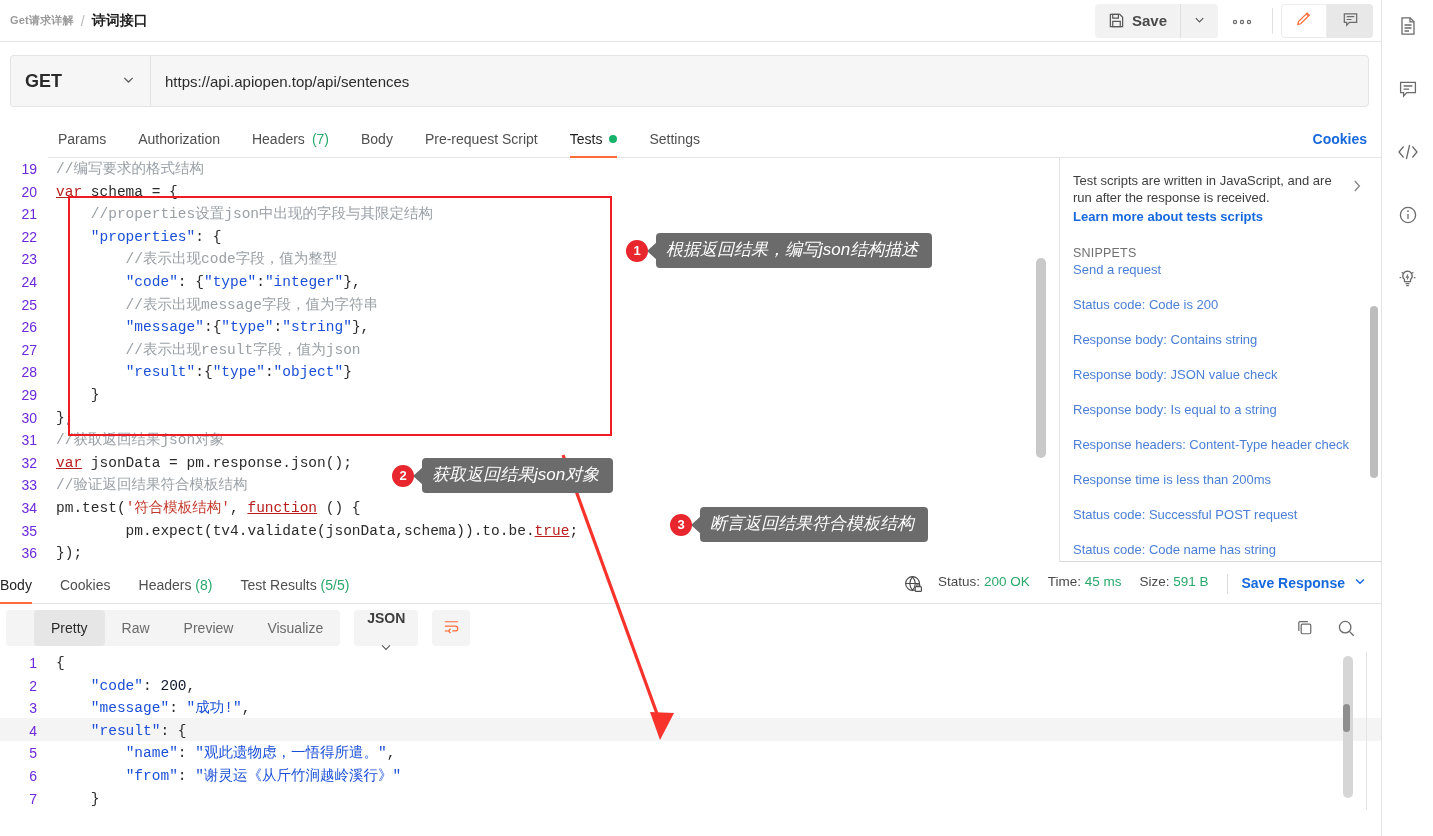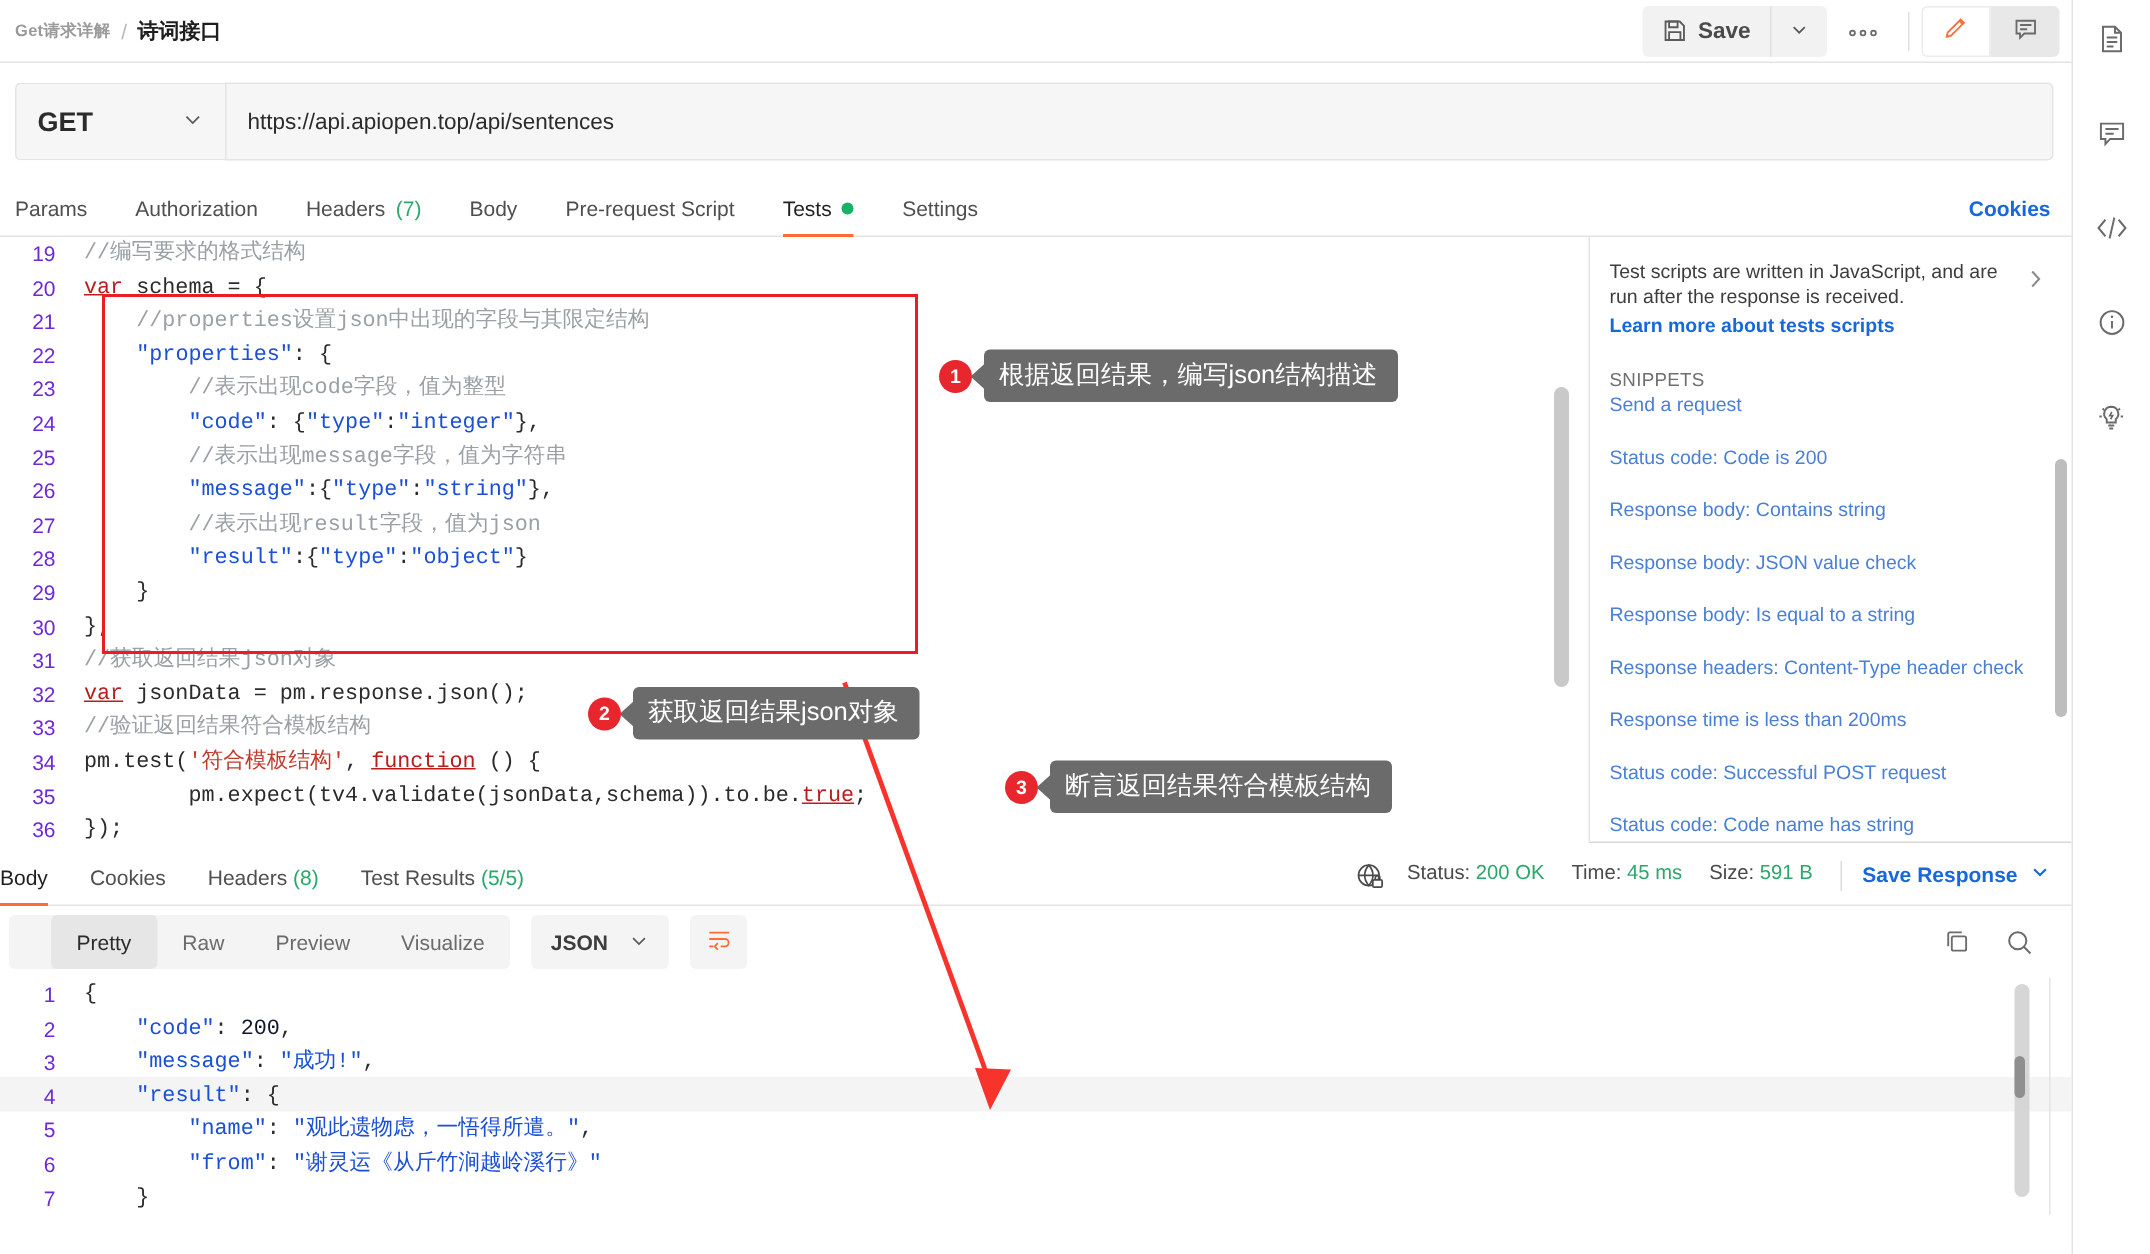--- a/index.html
+++ b/index.html
@@ -51,21 +51,21 @@
                border-radius:0 4px 4px 0; display:flex; align-items:center; padding:0 14px; margin-left:-10px;
                font-size:15px; color:#2b2b2b; cursor:text; }
   .send-grp { display:flex; align-items:center; background:#0d7ef5; border-radius:5px; height:52px; margin-left:10px; }
   .send-btn { padding:0 22px 0 24px; height:52px; display:flex; align-items:center;
               color:#fff; font-size:17px; font-weight:bold; cursor:pointer; }
   .send-caret { width:40px; height:52px; display:flex; align-items:center; justify-content:center;
                 border-left:1px solid rgba(255,255,255,.3); color:#fff; cursor:pointer; }
 
   
   .req-tabs { display:flex; align-items:flex-end; height:38px; padding-left:10px;
-              border-bottom:1px solid #e4e4e4; position:relative; }
+              border-bottom:1px solid #e4e4e4; position:relative;margin-left:48px; }
   .rtab { font-size:14px; color:#4f4f4f; padding:0 0 10px 0; margin-right:32px; cursor:pointer; position:relative;
           display:flex; align-items:center; gap:7px; }
   .rtab.active { color:#1f1f1f; }
   .rtab.active::after { content:""; position:absolute; left:0; right:0; bottom:-1px; height:2px; background:#ff6c37; }
   .rtab .cnt { color:#2aa86b; }
   .green-dot { width:8px; height:8px; border-radius:50%; background:#17b26a; display:inline-block; }
   .cookies-link { margin-left:auto; margin-right:14px; color:#1668dc; font-size:14px; font-weight:bold;
                   padding-bottom:10px; cursor:pointer; }
 
   
@@ -112,21 +112,21 @@
   .meta-item b { font-weight:normal; color:#2aa86b; }
   .meta-div { width:1px; height:20px; background:#dcdcdc; margin-right:14px; }
   .save-resp { font-size:14px; font-weight:bold; color:#1668dc; display:flex; align-items:center; gap:8px; cursor:pointer; }
 
   
   .body-tools { height:48px; display:flex; align-items:center; padding-left:6px; gap:8px; }
   .segbar { display:flex; align-items:center; background:#f4f4f4; border-radius:4px; height:36px;padding-left:28px; }
   .seg { padding:0 17px; height:36px; display:flex; align-items:center; font-size:14px; color:#6b6b6b; cursor:pointer; border-radius:4px; }
   .seg.active { background:#e6e6e6; color:#2b2b2b; }
   .fmt-select { display:flex; align-items:center; gap:14px; background:#f4f4f4; border-radius:4px; height:36px;
-                padding:0 13px; margin-left:6px; cursor:pointer; }
+                padding:0 13px; margin-left:6px; cursor:pointer;flex-direction:column; }
   .fmt-select span { font-size:14px; font-weight:bold; color:#3d3d3d; }
   .wrap-btn { width:38px; height:36px; background:#f4f4f4; border-radius:4px; display:flex;
               align-items:center; justify-content:center; cursor:pointer; margin-left:6px; }
   .body-tools-right { margin-left:auto; display:flex; align-items:center; gap:20px; padding-right:24px; }
   .tool-ico { color:#6b6b6b; cursor:pointer; display:flex; }
 
   
   .resp-body { position:relative; height:158px; overflow:hidden; }
   .resp-vscroll { position:absolute; right:28px; top:4px; width:10px; height:150px; }
   .resp-vthumb { position:absolute; right:28px; width:10px; background:#d6d6d6; border-radius:5px; cursor:pointer; }
@@ -135,21 +135,21 @@
   .hl-row { position:absolute; left:0; right:0; height:22.6px; background:#f4f4f4; }
 
   
   .anno { position:absolute; display:flex; align-items:center; z-index:40; }
   .anno-num { width:22px; height:22px; border-radius:50%; background:#e8262d; color:#fff;
               font-size:13px; font-weight:bold; display:flex; align-items:center; justify-content:center;
               flex:none; z-index:2; }
   .anno-arrow { width:0; height:0; border-top:9px solid transparent; border-bottom:9px solid transparent;
                 border-right:10px solid #6b6b6b; margin-left:-1px; }
   .anno-box { background:#6b6b6b; color:#fff; border-radius:4px; padding:7px 14px 8px 10px;
-              font-size:17px; line-height:20px; white-space:nowrap; margin-left:-1px; }
+              font-size:17px; line-height:20px; white-space:nowrap; margin-left:-1px;font-style:italic; }
   .red-arrow { position:absolute; z-index:39; pointer-events:none; }
 </style>
 </head>
 <body>
 
 <div class="app">
   <div class="main-col">
 
     <div class="header">
       <div style="display:flex;align-items:center;">

